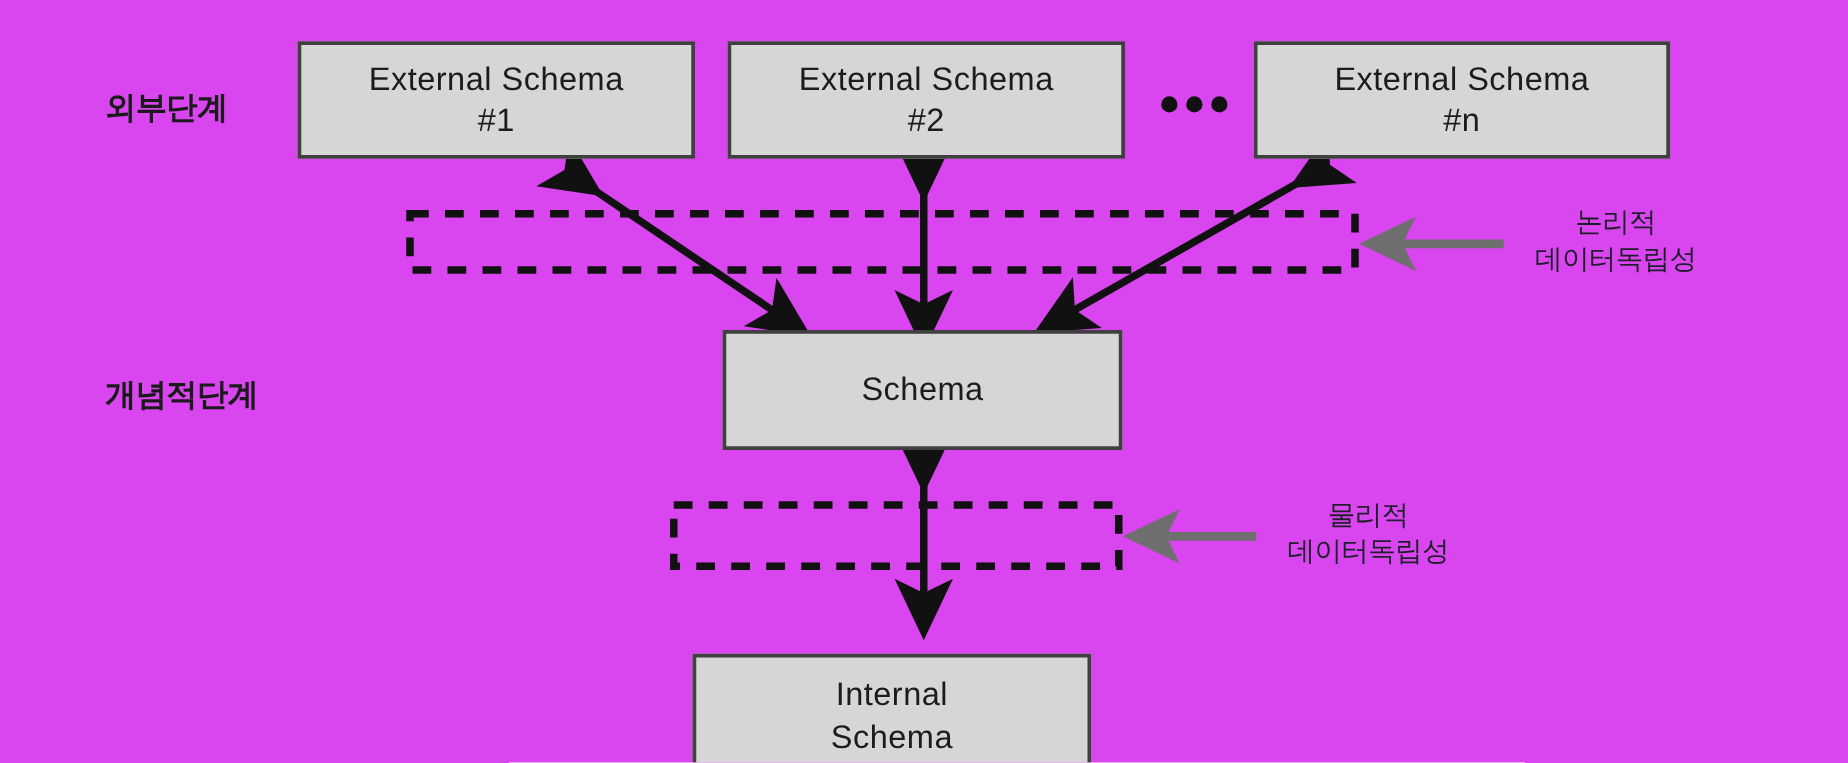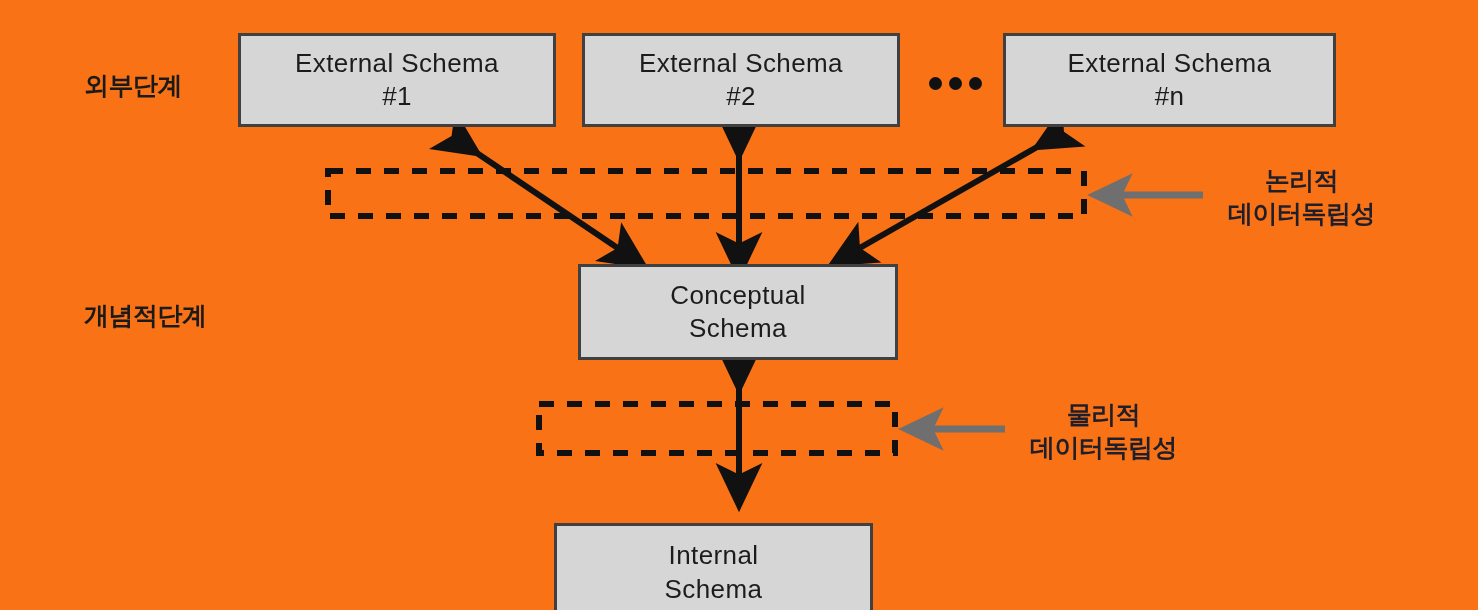--- a/index.html
+++ b/index.html
@@ -7,21 +7,21 @@
     padding: 0;
     background: #ffffff;
   }
   body {
     font-family: "Liberation Sans", sans-serif;
   }
   #stage {
     position: relative;
     width: 1478px;
     height: 610px;
-    background: #f97316;
+    background: #d946ef;
     overflow: hidden;
   }
   #diagram-svg {
     position: absolute;
     left: 0;
     top: 0;
     width: 1478px;
     height: 610px;
   }
   .level-label {
@@ -46,22 +46,22 @@
     font-size: 26px;
     color: #1c1c1c;
     line-height: 1.28;
     text-align: center;
   }
   .schema-box .line1 { letter-spacing: 0.4px; }
   .schema-box .line2 { letter-spacing: 0.4px; }
   .indep-label {
     position: absolute;
     font-family: "DejaVu Sans", "Liberation Sans", sans-serif;
-    font-weight: bold;
-    font-size: 25px;
+    font-weight: normal;
+    font-size: 22px;
     color: #1f1f2b;
     text-align: center;
     line-height: 1.32;
     letter-spacing: -0.5px;
     white-space: nowrap;
   }
   .ellipsis-dots {
     position: absolute;
     display: flex;
     gap: 7px;
@@ -127,21 +127,20 @@
       <i></i>
       <i></i>
   </div>
 
   <div class="schema-box" style="left:1003px; top:33px; width:333px; height:94px;">
     <span class="line1">External  Schema</span>
     <span class="line2">#n</span>
   </div>
 
   <div class="schema-box" style="left:578px; top:264px; width:320px; height:96px;">
-    <span class="line1">Conceptual</span>
     <span class="line2">Schema</span>
   </div>
 
   <div class="schema-box" style="left:554px; top:495px; width:319px; height:99px;margin-top:28px;">
     <span class="line1">Internal</span>
     <span class="line2">Schema</span>
   </div>
 
   <div class="indep-label" style="left:1228px; top:164px;">
     <div>논리적</div>

